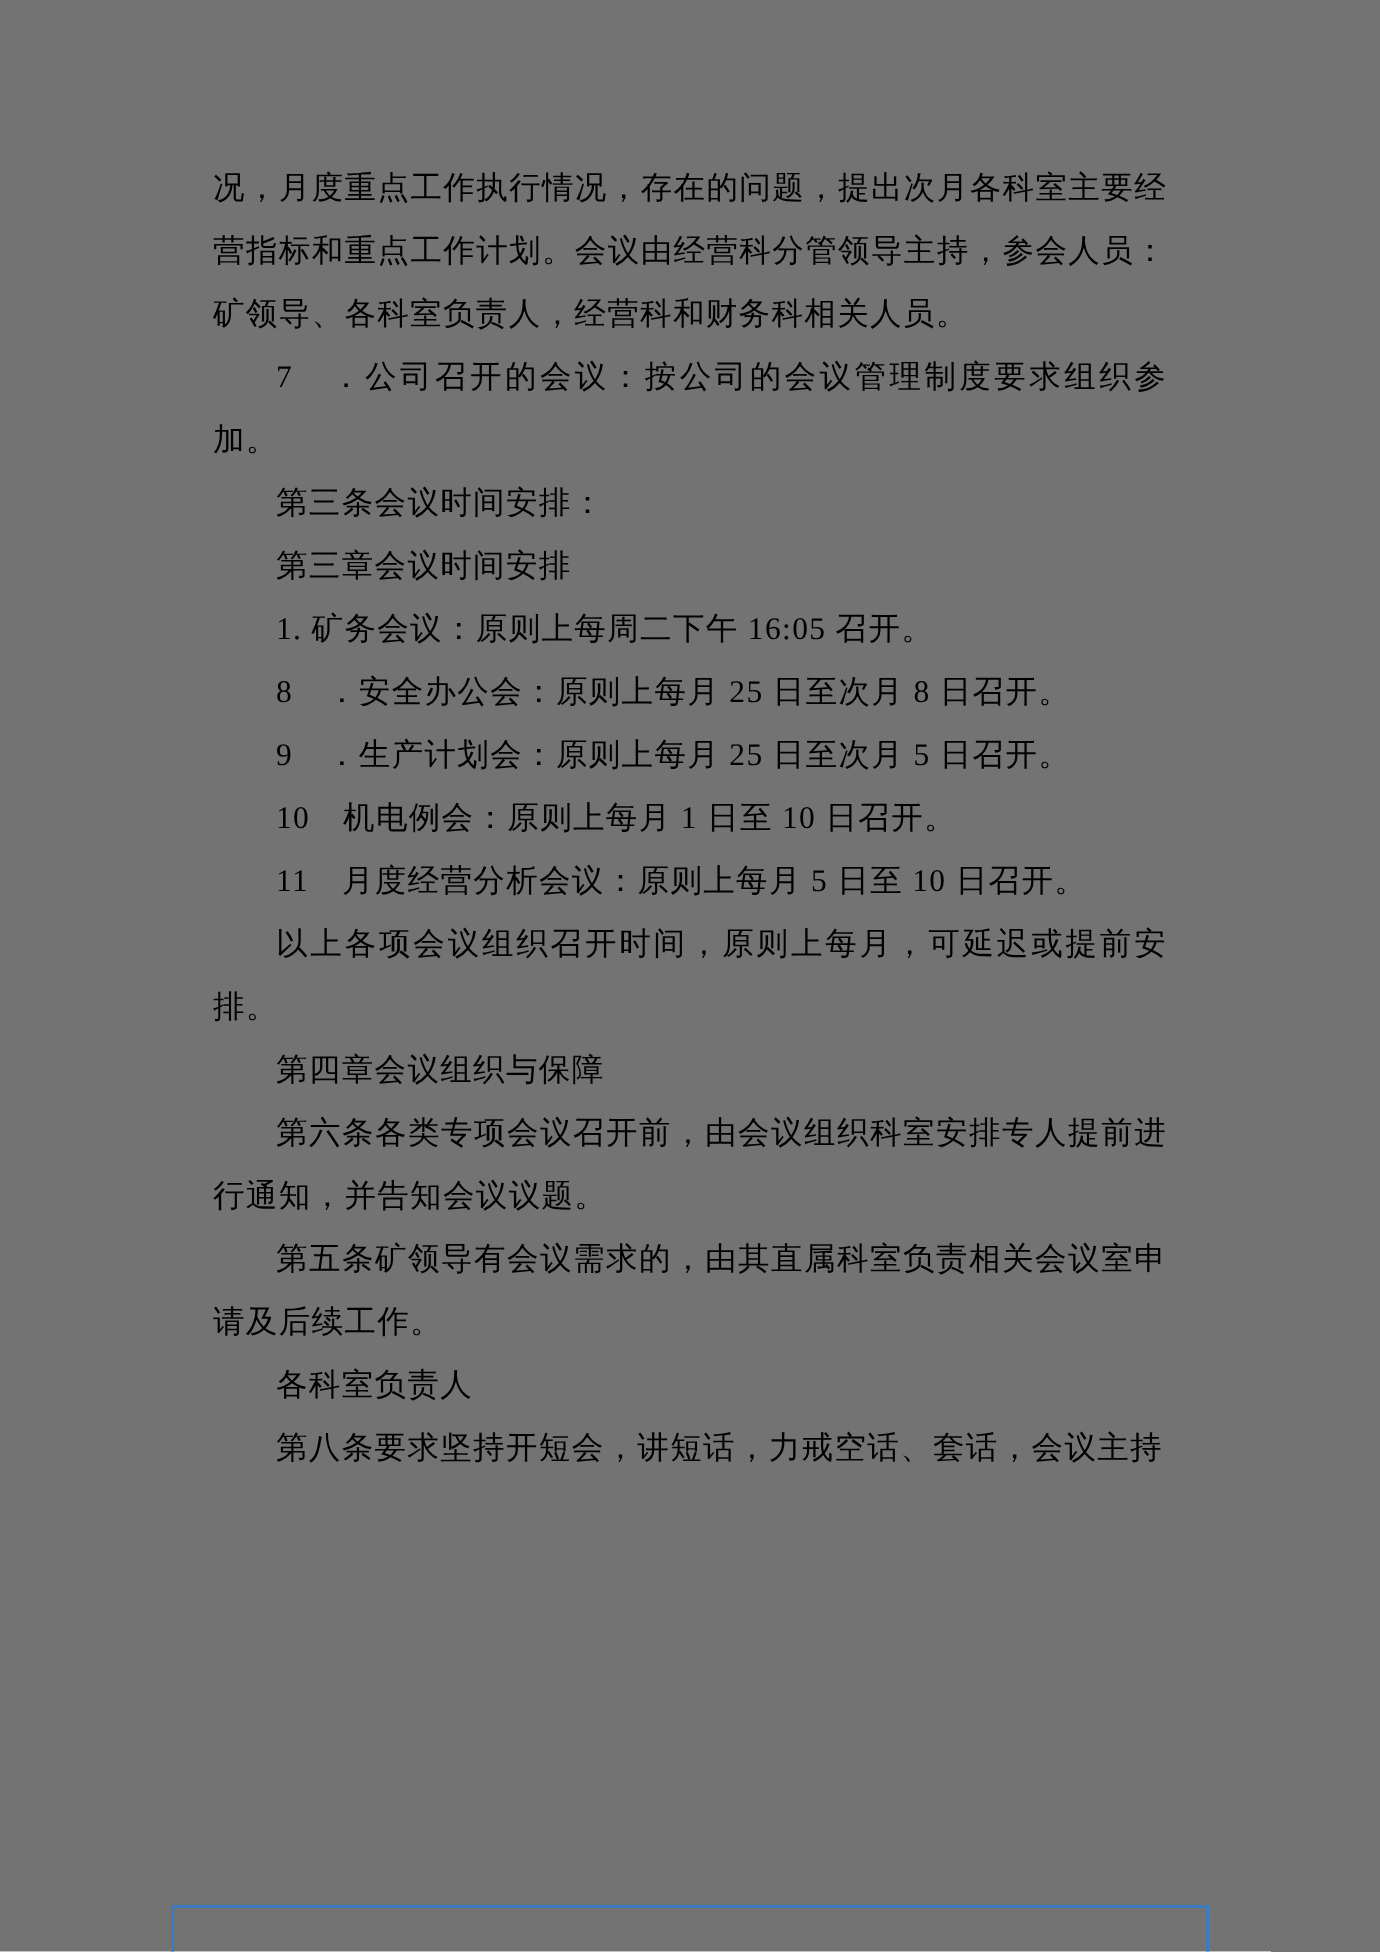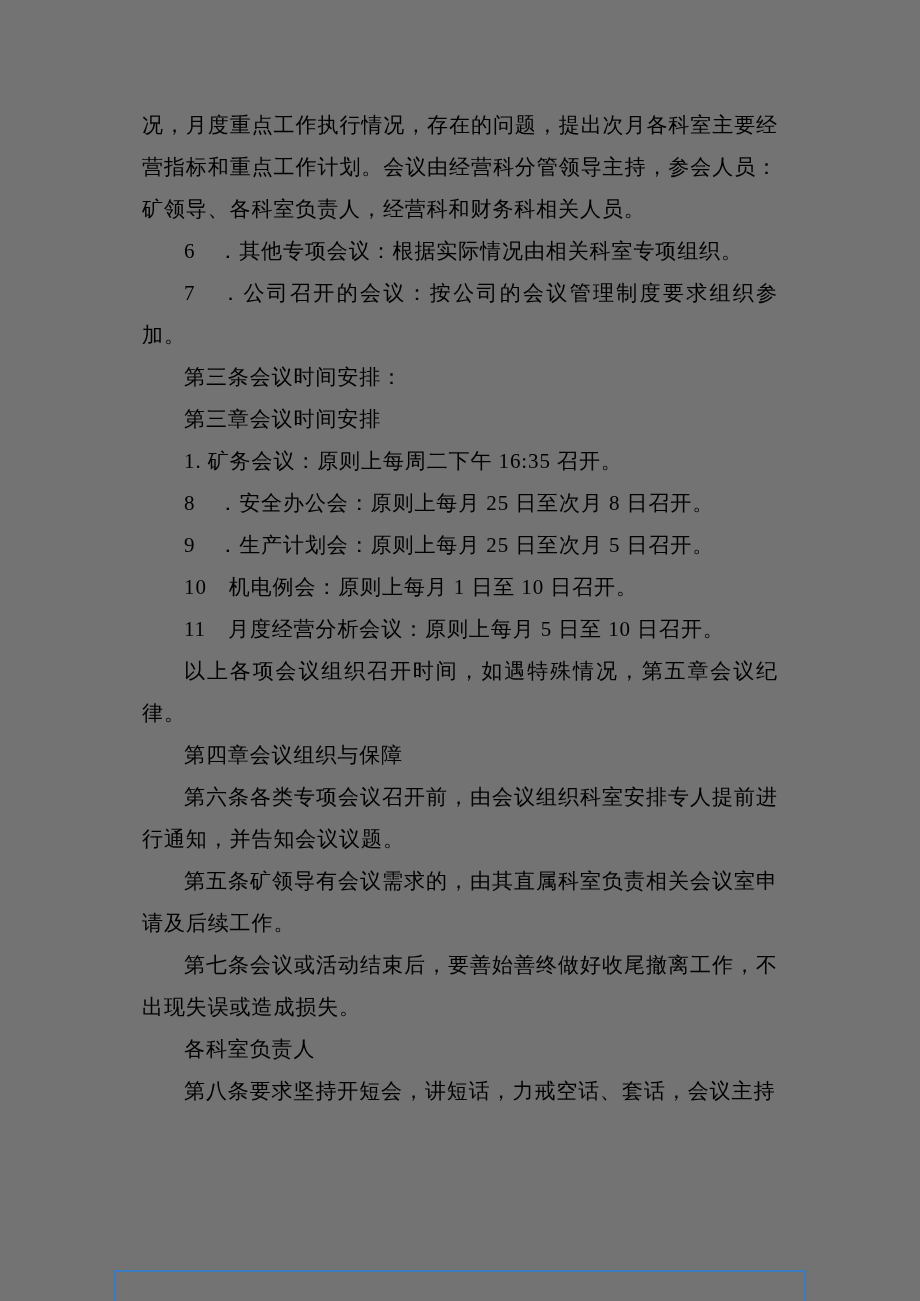--- a/index.html
+++ b/index.html
@@ -45,31 +45,29 @@
     border: 2px solid #3b7bbf;
     background: transparent;
     box-sizing: border-box;
   }
 </style>
 </head>
 <body>
 
 <div class="page">
   <p class="para">况，月度重点工作执行情况，存在的问题，提出次月各科室主要经营指标和重点工作计划。会议由经营科分管领导主持，参会人员：矿领导、各科室负责人，经营科和财务科相关人员。</p>
-  <p class="para indent">6　．其他专项会议：根据实际情况由相关科室专项组织。</p>
   <p class="para indent">7　．公司召开的会议：按公司的会议管理制度要求组织参加。</p>
   <p class="para indent">第三条会议时间安排：</p>
   <p class="para indent">第三章会议时间安排</p>
-  <p class="para indent">1. 矿务会议：原则上每周二下午 16:35 召开。</p>
+  <p class="para indent">1. 矿务会议：原则上每周二下午 16:05 召开。</p>
   <p class="para indent">8　．安全办公会：原则上每月 25 日至次月 8 日召开。</p>
   <p class="para indent">9　．生产计划会：原则上每月 25 日至次月 5 日召开。</p>
   <p class="para indent">10　机电例会：原则上每月 1 日至 10 日召开。</p>
   <p class="para indent">11　月度经营分析会议：原则上每月 5 日至 10 日召开。</p>
-  <p class="para indent">以上各项会议组织召开时间，如遇特殊情况，第五章会议纪律。</p>
+  <p class="para indent">以上各项会议组织召开时间，原则上每月，可延迟或提前安排。</p>
   <p class="para indent">第四章会议组织与保障</p>
   <p class="para indent">第六条各类专项会议召开前，由会议组织科室安排专人提前进行通知，并告知会议议题。</p>
   <p class="para indent">第五条矿领导有会议需求的，由其直属科室负责相关会议室申请及后续工作。</p>
-  <p class="para indent">第七条会议或活动结束后，要善始善终做好收尾撤离工作，不出现失误或造成损失。</p>
   <p class="para indent">各科室负责人</p>
   <p class="para indent">第八条要求坚持开短会，讲短话，力戒空话、套话，会议主持</p>
 </div>
 
 <div class="page-border-box"></div>
 
 </body></html>

